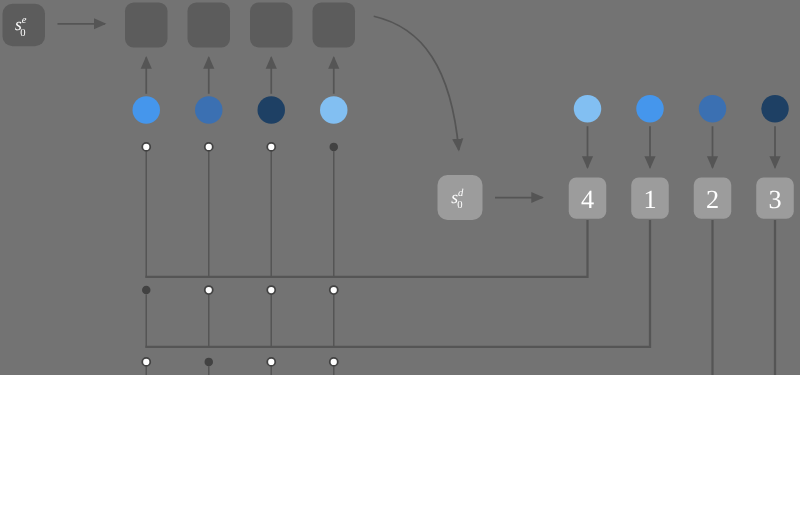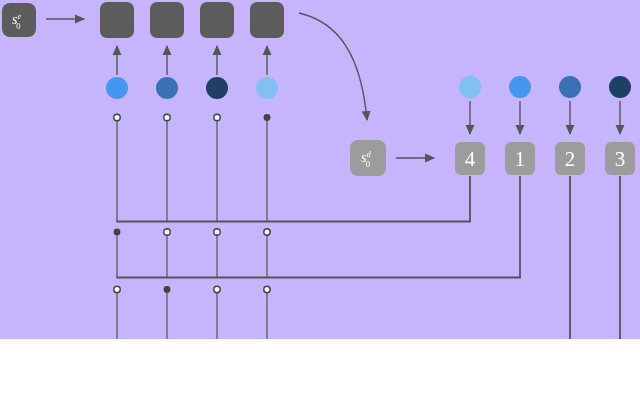--- a/index.html
+++ b/index.html
@@ -1,18 +1,18 @@
 <!DOCTYPE html>
 <html><head>
 <meta charset="utf-8">
 <style>
   :root { --line:#555555; }
   html,body { margin:0; padding:0; background:#ffffff; }
   .canvas {
-    position:relative; width:640px; height:339px; background:#c4b5fd;
+    position:relative; width:640px; height:300px; background:#737373;
     font-family:"Liberation Serif", serif;
   }
   svg { position:absolute; left:0; top:0; }
   .flow   { stroke:var(--line); stroke-width:1.4; fill:none; }
   .stem   { stroke:var(--line); stroke-width:1.2; fill:none; }
   .rail   { stroke:var(--line); stroke-width:1.8; fill:none; }
   .opendot   { fill:#ffffff; stroke:#424242; stroke-width:1.4; }
   .state-text { font-family:"Liberation Serif", serif; font-size:14px; }
   .out-num    { font-family:"Liberation Serif", serif; font-size:21px; text-anchor:middle; }
 </style>

